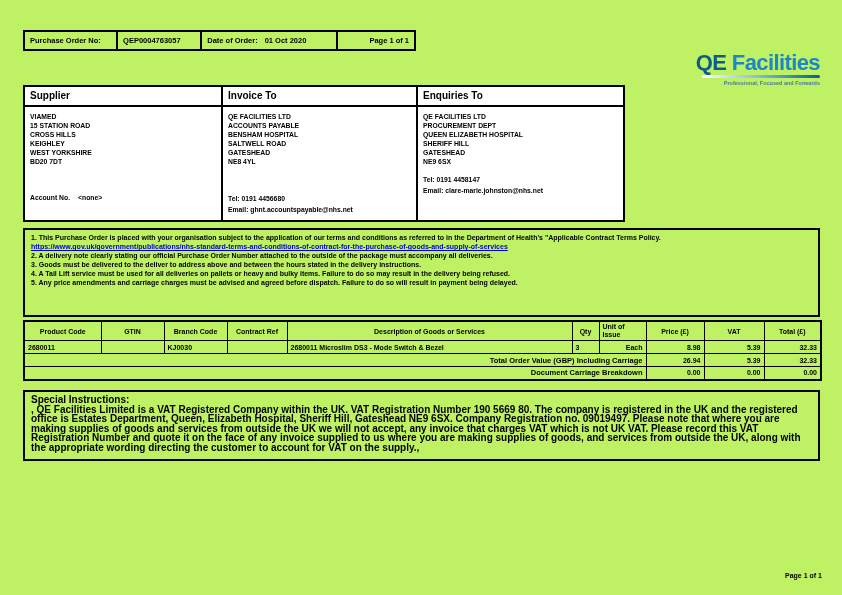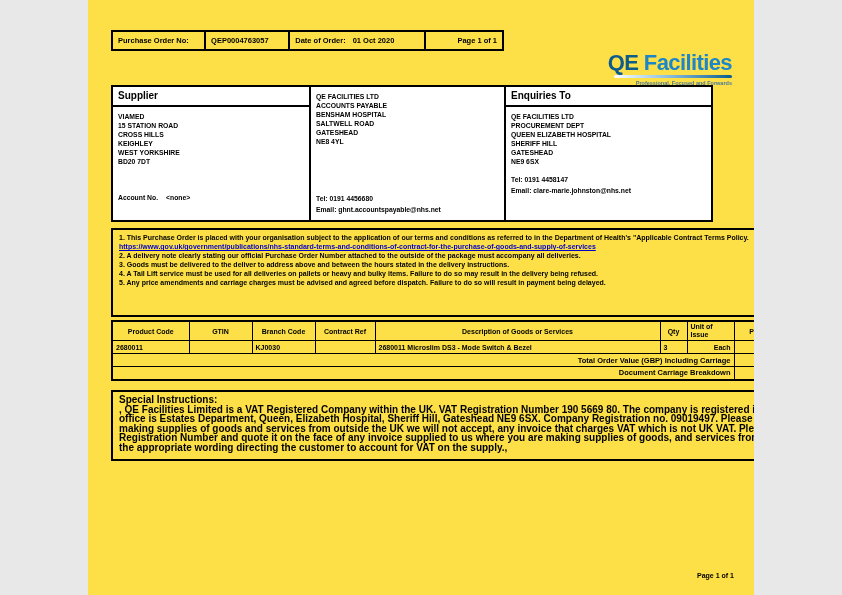--- a/index.html
+++ b/index.html
@@ -1,17 +1,17 @@
 <!DOCTYPE html>
 <html><head>
 <meta charset="utf-8">
 <style>
   html,body{margin:0;padding:0;background:#e8e8e8;}
   .page{
-    position:relative;width:666px;height:595px;background:#fde047;
+    position:relative;width:842px;height:595px;background:#bef264;
     font-family:"Liberation Sans", sans-serif;font-weight:bold;color:#000;
     overflow:hidden;margin:0 auto;
   }
   
   .po-head{position:absolute;left:23px;top:30px;width:393px;height:21px;
     border:2px solid #000;box-sizing:border-box;display:flex;}
   .po-cell{box-sizing:border-box;font-size:7.5px;padding:4px 5px 0 5px;
     white-space:nowrap;overflow:hidden;}
   .po-cell + .po-cell{border-left:2px solid #000;}
   .po-c1{width:92px;}
@@ -100,20 +100,21 @@
         <div class="addr-line">WEST YORKSHIRE</div>
         <div class="addr-line">BD20 7DT</div>
         <div class="supplier-account">
           <span>Account No.</span><span class="acct-val">&lt;none&gt;</span>
         </div>
       </div>
     </div>
 
 
     <div class="addr-col ac3">
+      <div class="addr-head">Invoice To</div>
       <div class="addr-body">
         <div class="addr-line">QE FACILITIES LTD</div>
         <div class="addr-line">ACCOUNTS PAYABLE</div>
         <div class="addr-line">BENSHAM HOSPITAL</div>
         <div class="addr-line">SALTWELL ROAD</div>
         <div class="addr-line">GATESHEAD</div>
         <div class="addr-line">NE8 4YL</div>
         <div class="addr-contact-bottom">
           <div class="contact-line">Tel: 0191 4456680</div>
           <div class="contact-line">Email: ghnt.accountspayable@nhs.net</div>

